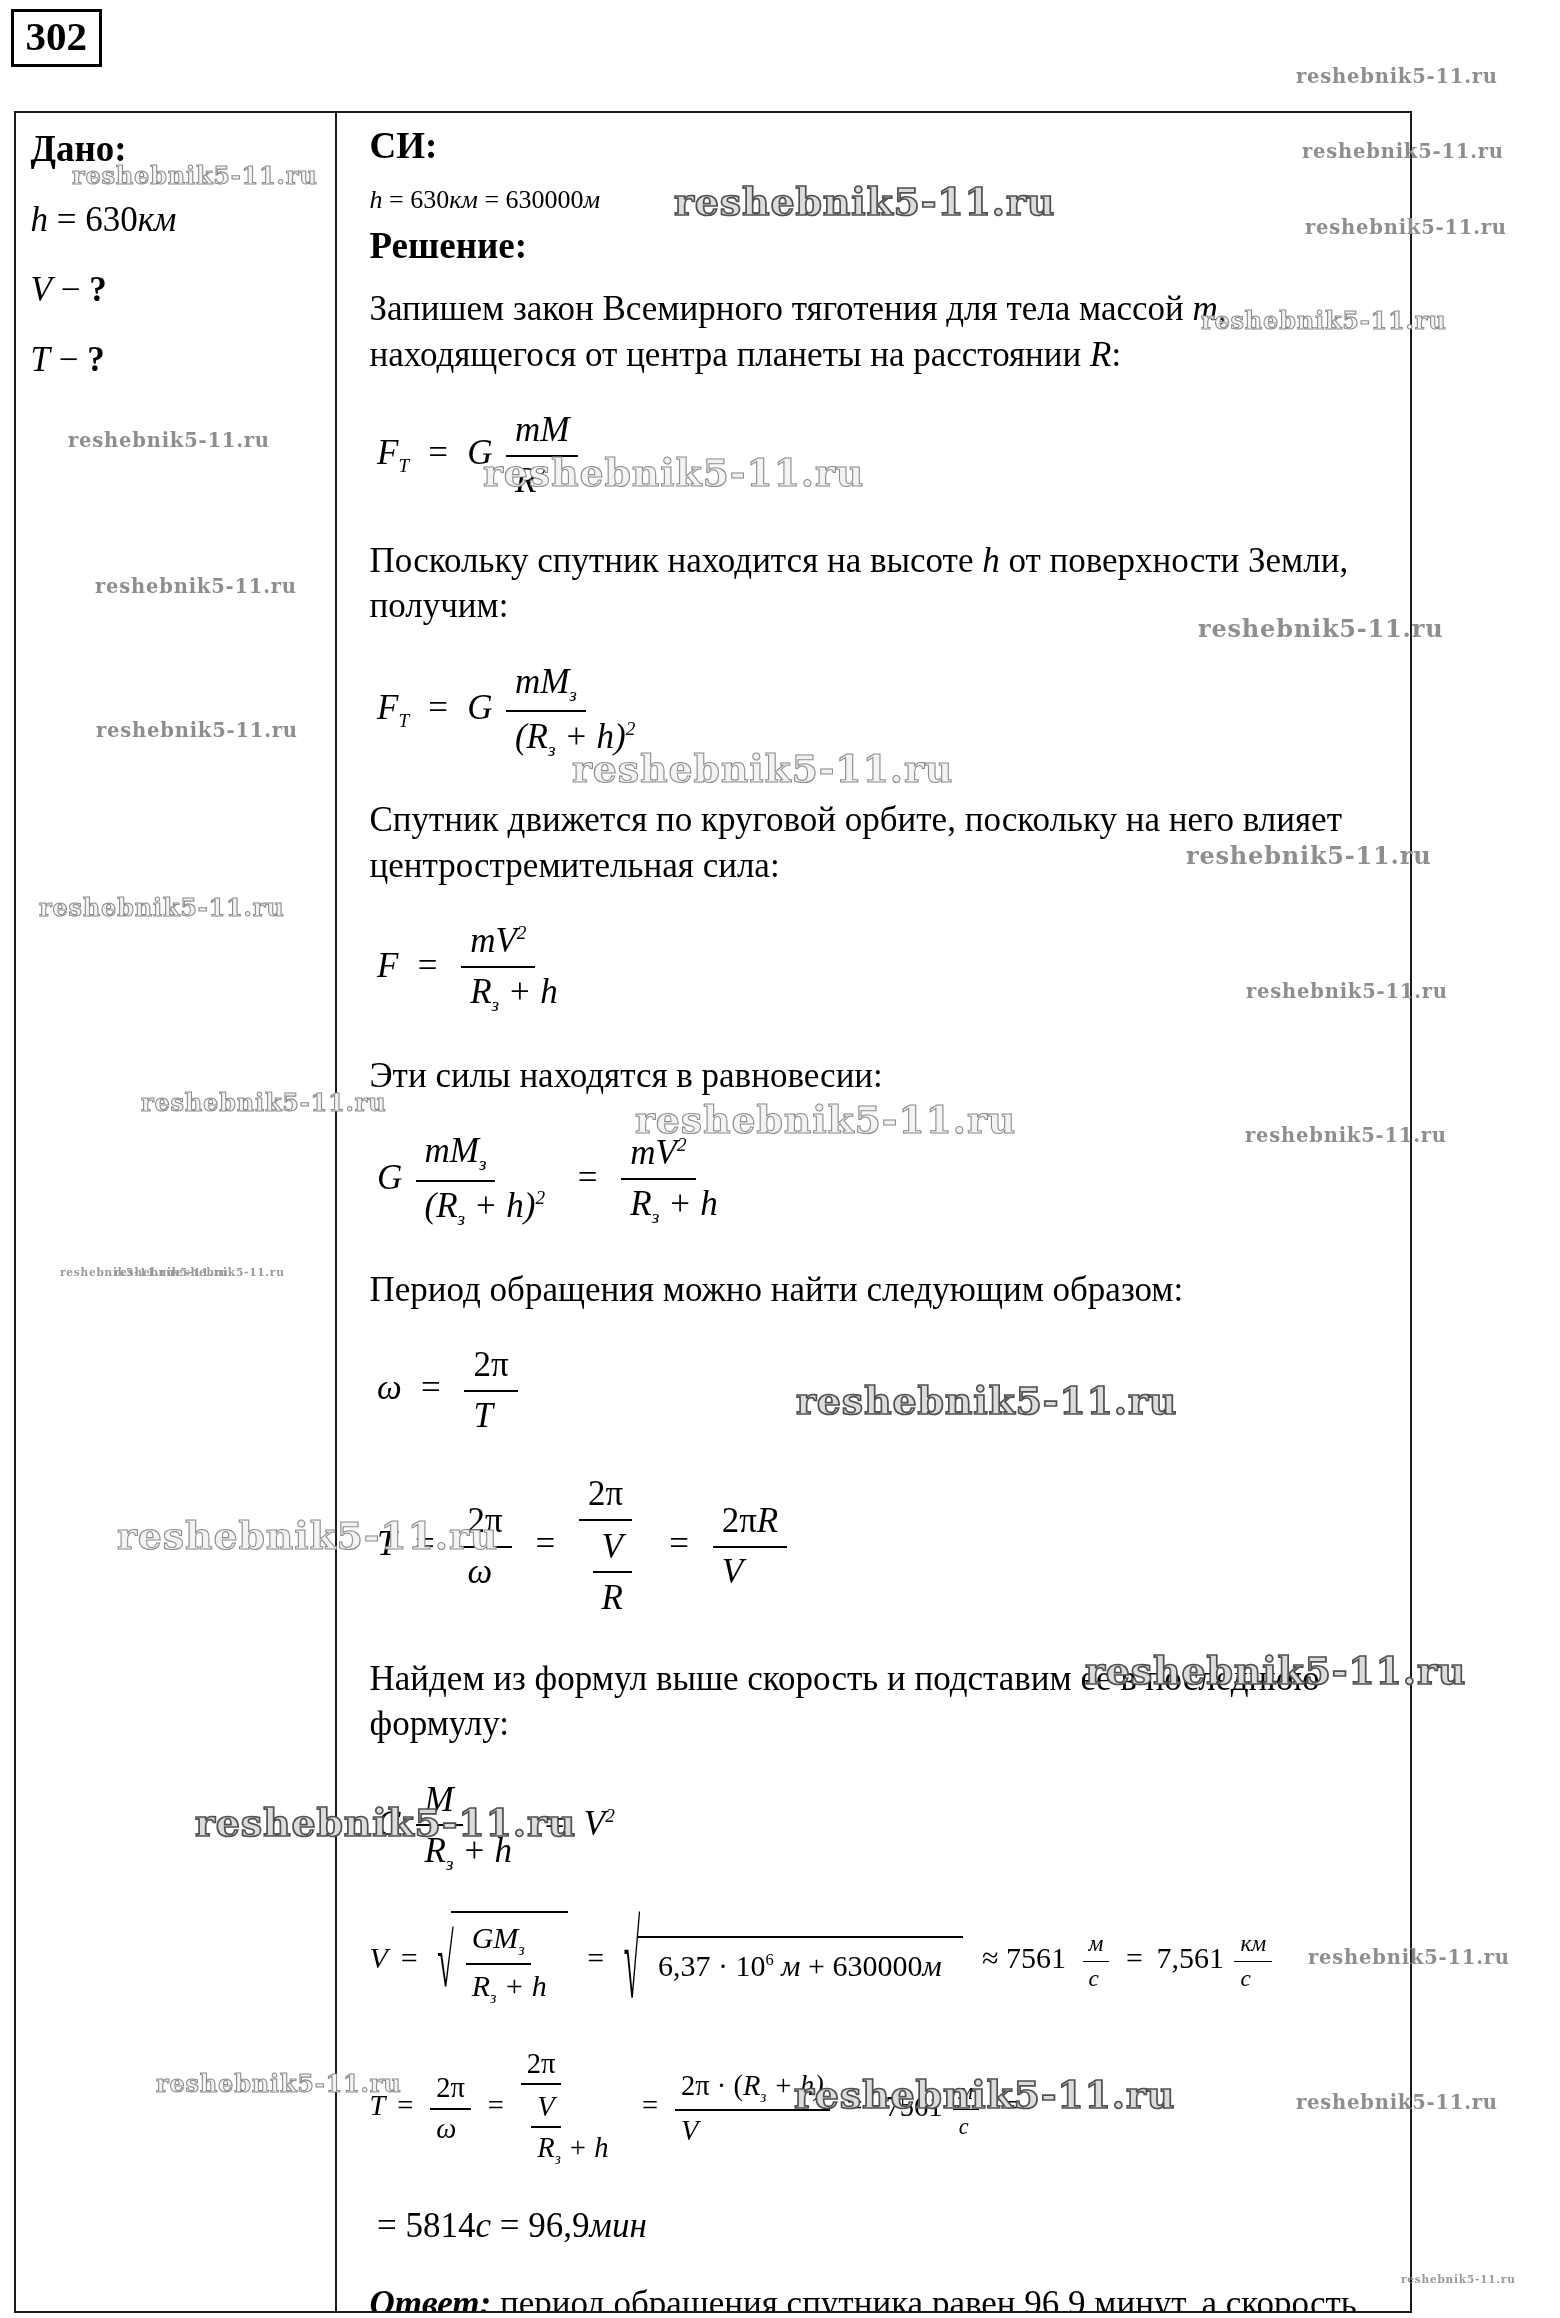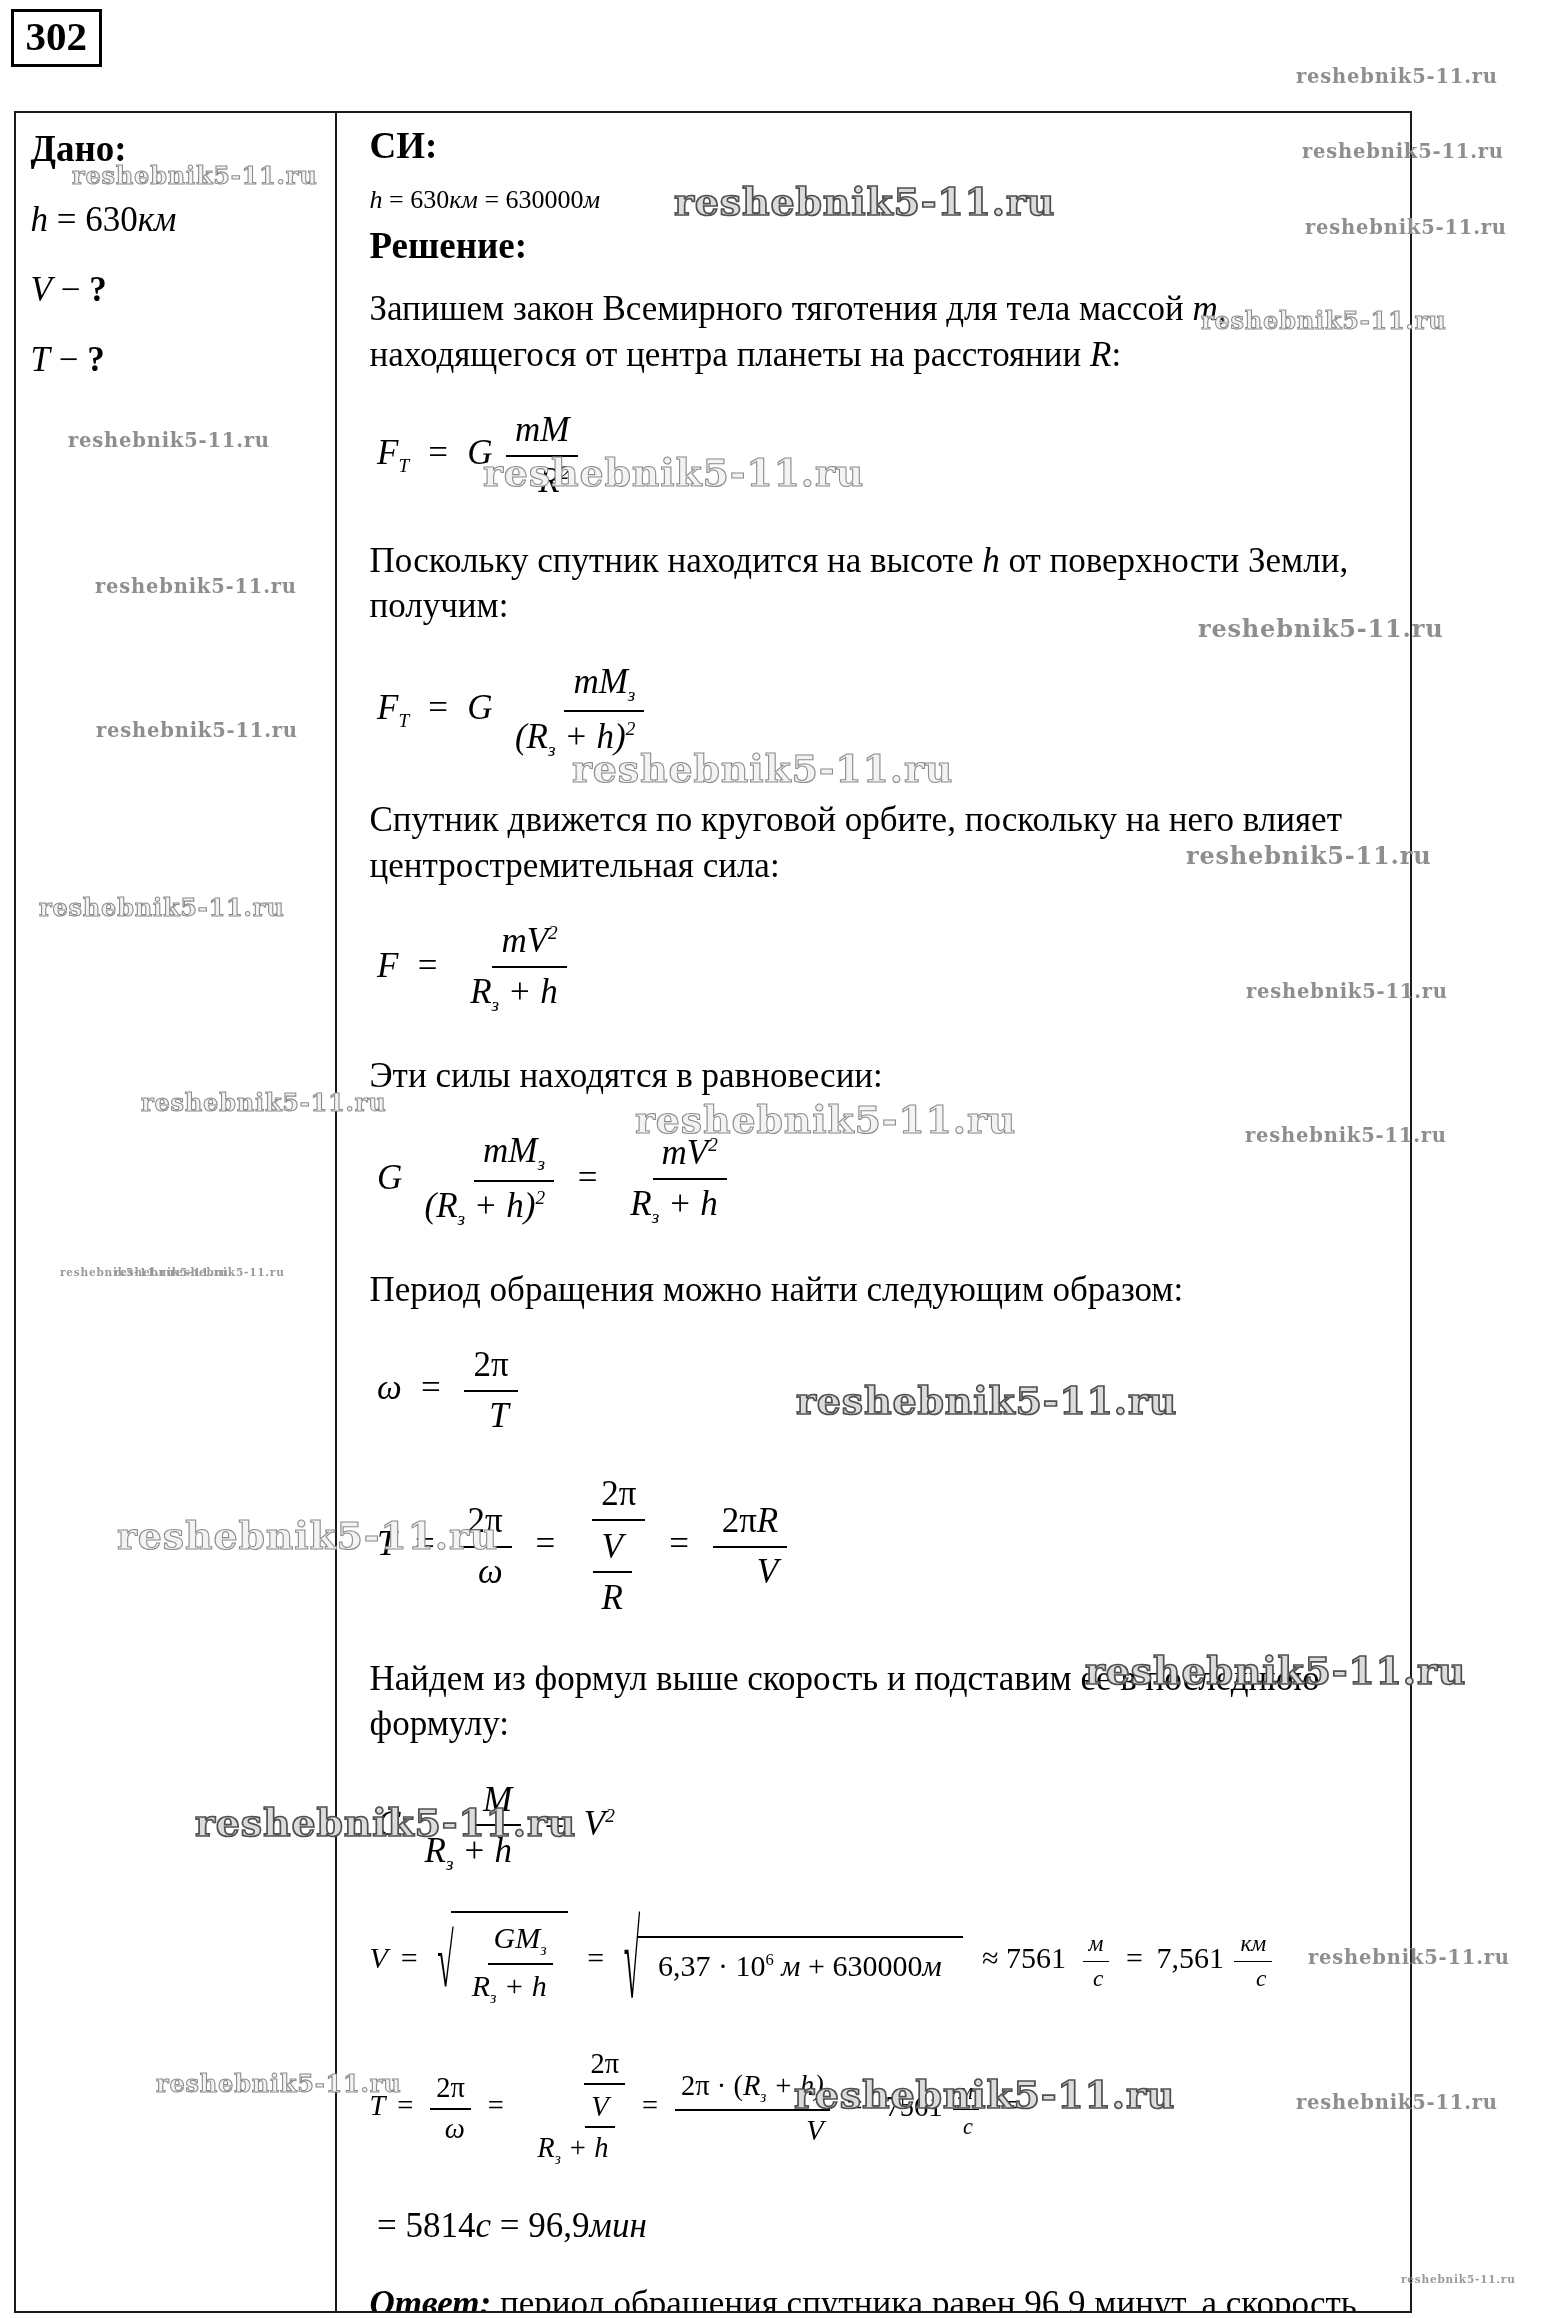--- a/index.html
+++ b/index.html
@@ -26,21 +26,21 @@
   .rm { font-style:normal; }
   .conv { font-size:26px; margin-top:18px; font-style:italic; }
   .conv .rm { font-style:normal; }
   .para { font-size:35px; line-height:1.3; margin:19.5px 0 13.5px; }
   .formula { font-size:35px; font-style:italic; margin:31.5px 0 35px 7.5px; white-space:nowrap; }
   .formula .op { margin:0 10.5px; font-style:normal; }
   .f-wide { font-size:30px; margin-left:0; }
   .f-wide .op { margin:0 6px; }
   .f-tight { font-size:28.5px; margin-left:0; }
   .f-tight .op { margin:0 5.3px; }
-  .frac { display:inline-flex; flex-direction:column; align-items:flex-end; vertical-align:middle; margin:0 4.5px; }
+  .frac { display:inline-flex; flex-direction:column; align-items:flex-start; vertical-align:middle; margin:0 4.5px; }
   .frac .num { border-bottom:2.3px solid #000; padding:1.5px 9px 4.5px; text-align:center; white-space:nowrap; }
   .frac .den { padding:4.5px 9px 1.5px; text-align:center; white-space:nowrap; }
   .f-tight .frac .num, .f-wide .frac .num { padding:1.5px 6px 3.8px; }
   .f-tight .frac .den, .f-wide .frac .den { padding:3.8px 6px 1.5px; }
   .unit-frac { font-size:0.78em; margin:0 3px; }
   .unit-frac .num { padding:0 6px 2.3px; border-bottom-width:1.5px; }
   .unit-frac .den { padding:2.3px 6px 0; }
   sub { font-size:0.55em; }
   sup { font-size:0.55em; }
   .sqrt { display:inline-flex; align-items:center; vertical-align:middle; margin:0 6px; }

